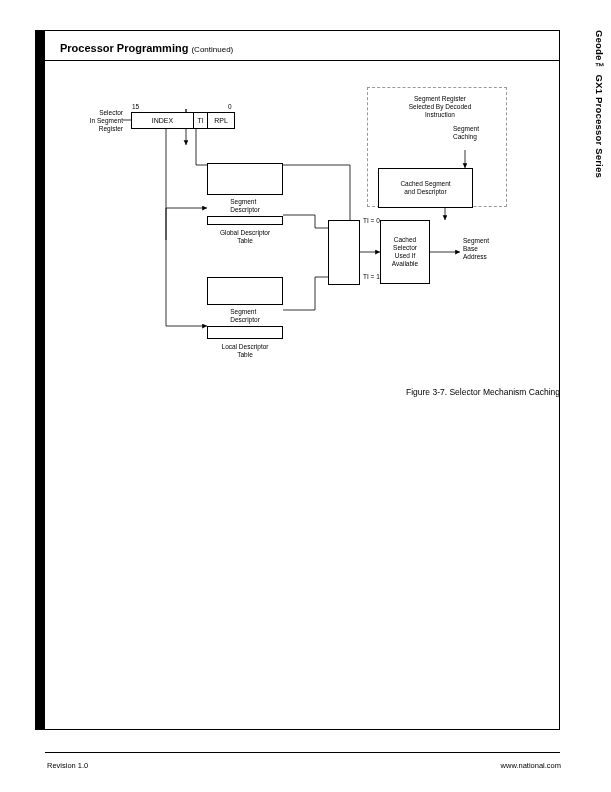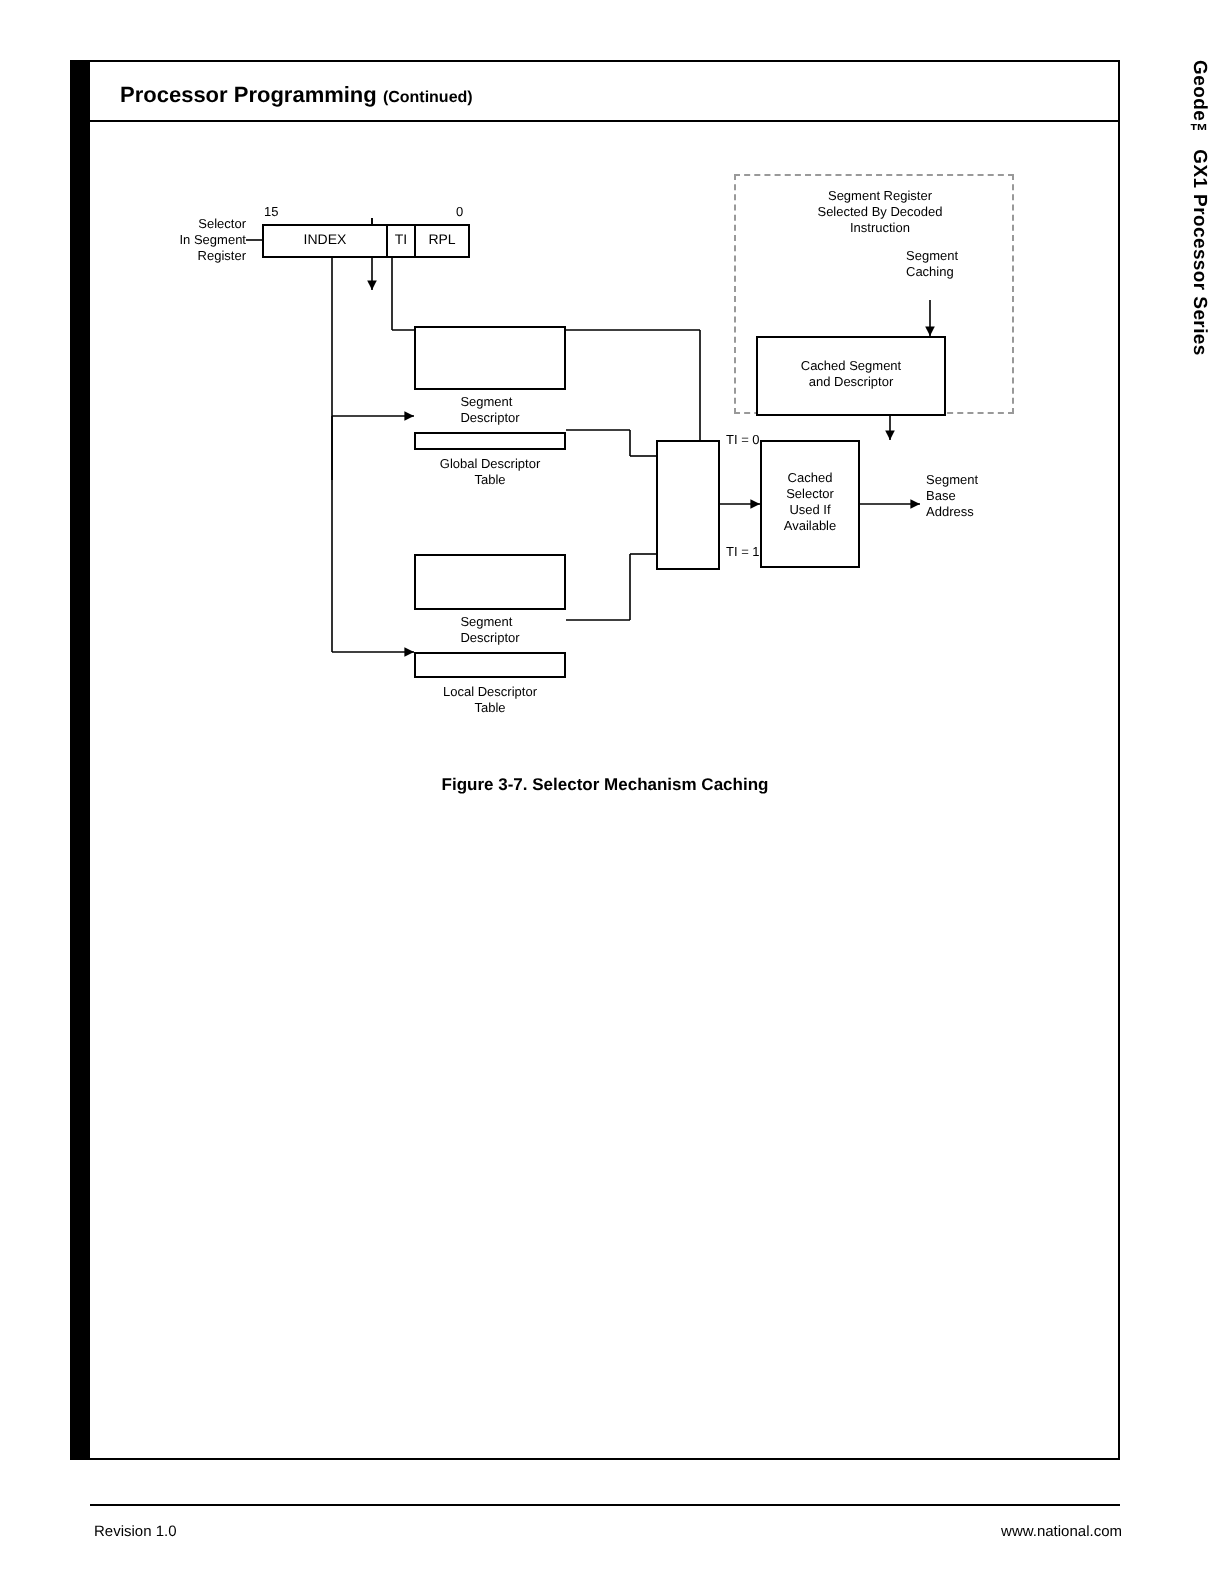--- a/index.html
+++ b/index.html
@@ -63,21 +63,21 @@
   .section-title {
     position: absolute;
     left: 60px;
     top: 42px;
     font-size: 11px;
     font-weight: bold;
     white-space: nowrap;
   }
   .section-title .cont {
     font-size: 8px;
-    font-weight: bold;
+    font-weight: normal;
   }
   .title-rule {
     position: absolute;
     left: 45px;
     top: 60px;
     width: 515px;
     height: 1px;
     background: #000000;
   }
 
@@ -117,23 +117,23 @@
     top: 65px;
     width: 515px;
     height: 340px;
   }
 
   .fig-caption {
     position: absolute;
     left: 0;
     top: 322px;
     width: 515px;
-    text-align: center;
+    text-align: right;
     font-size: 8.5px;
-    font-weight: bold;
+    font-weight: normal;
   }
 
   
   .watermark {
     position: absolute;
     left: 120px;
     top: 300px;
     font-size: 31px;
     color: #d8d8d8;
     font-family: "DejaVu Sans", sans-serif;

